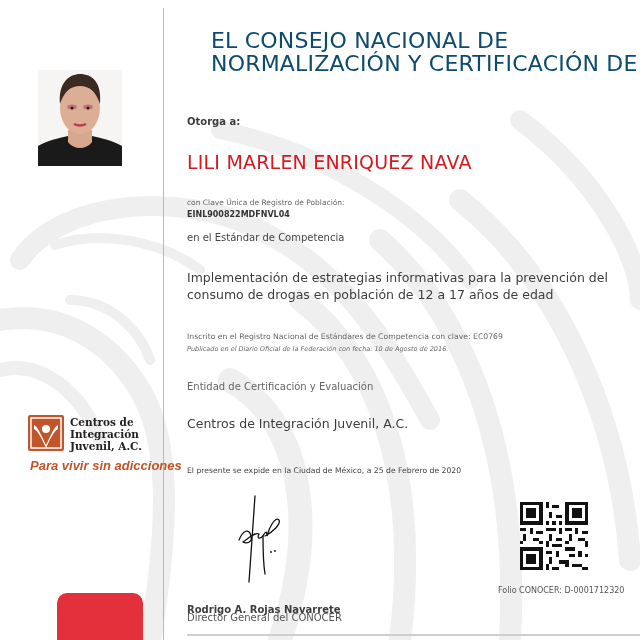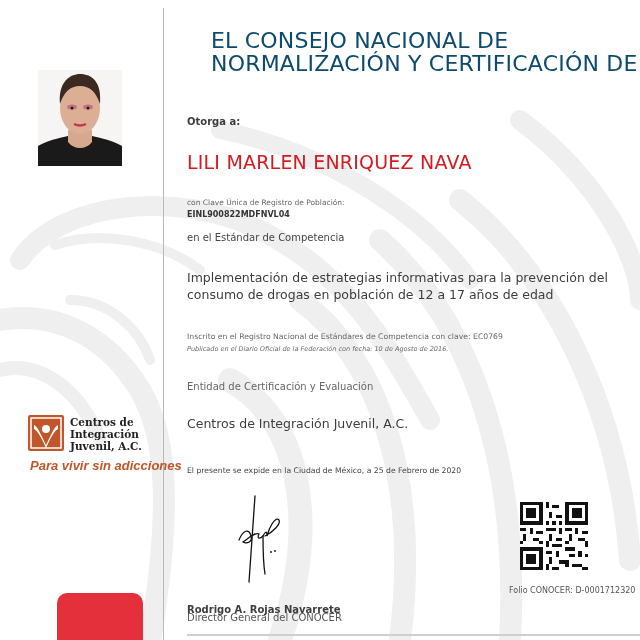--- a/index.html
+++ b/index.html
@@ -49,21 +49,21 @@
     }
     .registro { position:absolute; top:332px; left:0; font-size:7.7px; color:#666; white-space:nowrap; }
     .publicado { position:absolute; top:345px; left:0; font-size:6.5px; color:#666; font-style:italic; white-space:nowrap; }
     .entidad-label { position:absolute; top:381px; left:0; font-size:10px; color:#666; }
     .entidad { position:absolute; top:416px; left:0; font-size:12.5px; color:#3d3d3d; font-weight:500; }
     .expide { position:absolute; top:466px; left:0; font-size:7.7px; color:#444; white-space:nowrap; }
     .signature { position:absolute; top:492px; left:46px; width:50px; height:92px; }
     .signer-name { position:absolute; top:584px; left:0; font-size:10px; font-weight:bold; color:#3d3d3d;margin-top:20px; }
     .signer-role { position:absolute; top:612px; left:0; font-size:10px; color:#555; }
     .qr { position:absolute; top:502px; left:333px; width:68px; height:68px; }
-    .folio { position:absolute; top:586px; left:322px; font-size:8px; color:#555; white-space:nowrap; }
+    .folio { position:absolute; top:586px; left:311px; font-size:8px; color:#555; white-space:nowrap; }
     .bottom-line { position:absolute; left:187px; top:634px; width:453px; height:2px; background:#cfcfcf; }
   </style>
 </head>
 <body>
 
 <svg class="watermark" viewBox="0 0 640 640">
   <g fill="none" stroke="#efefef" stroke-linecap="round">
     <path d="M20 260 C60 200,180 190,260 230 C340 270,380 330,430 420" stroke-width="20"></path>
     <path d="M55 245 C100 230,160 240,200 270" stroke-width="10"></path>
     <path d="M0 320 C60 310,110 340,140 390 C170 440,170 520,150 640" stroke-width="22"></path>

